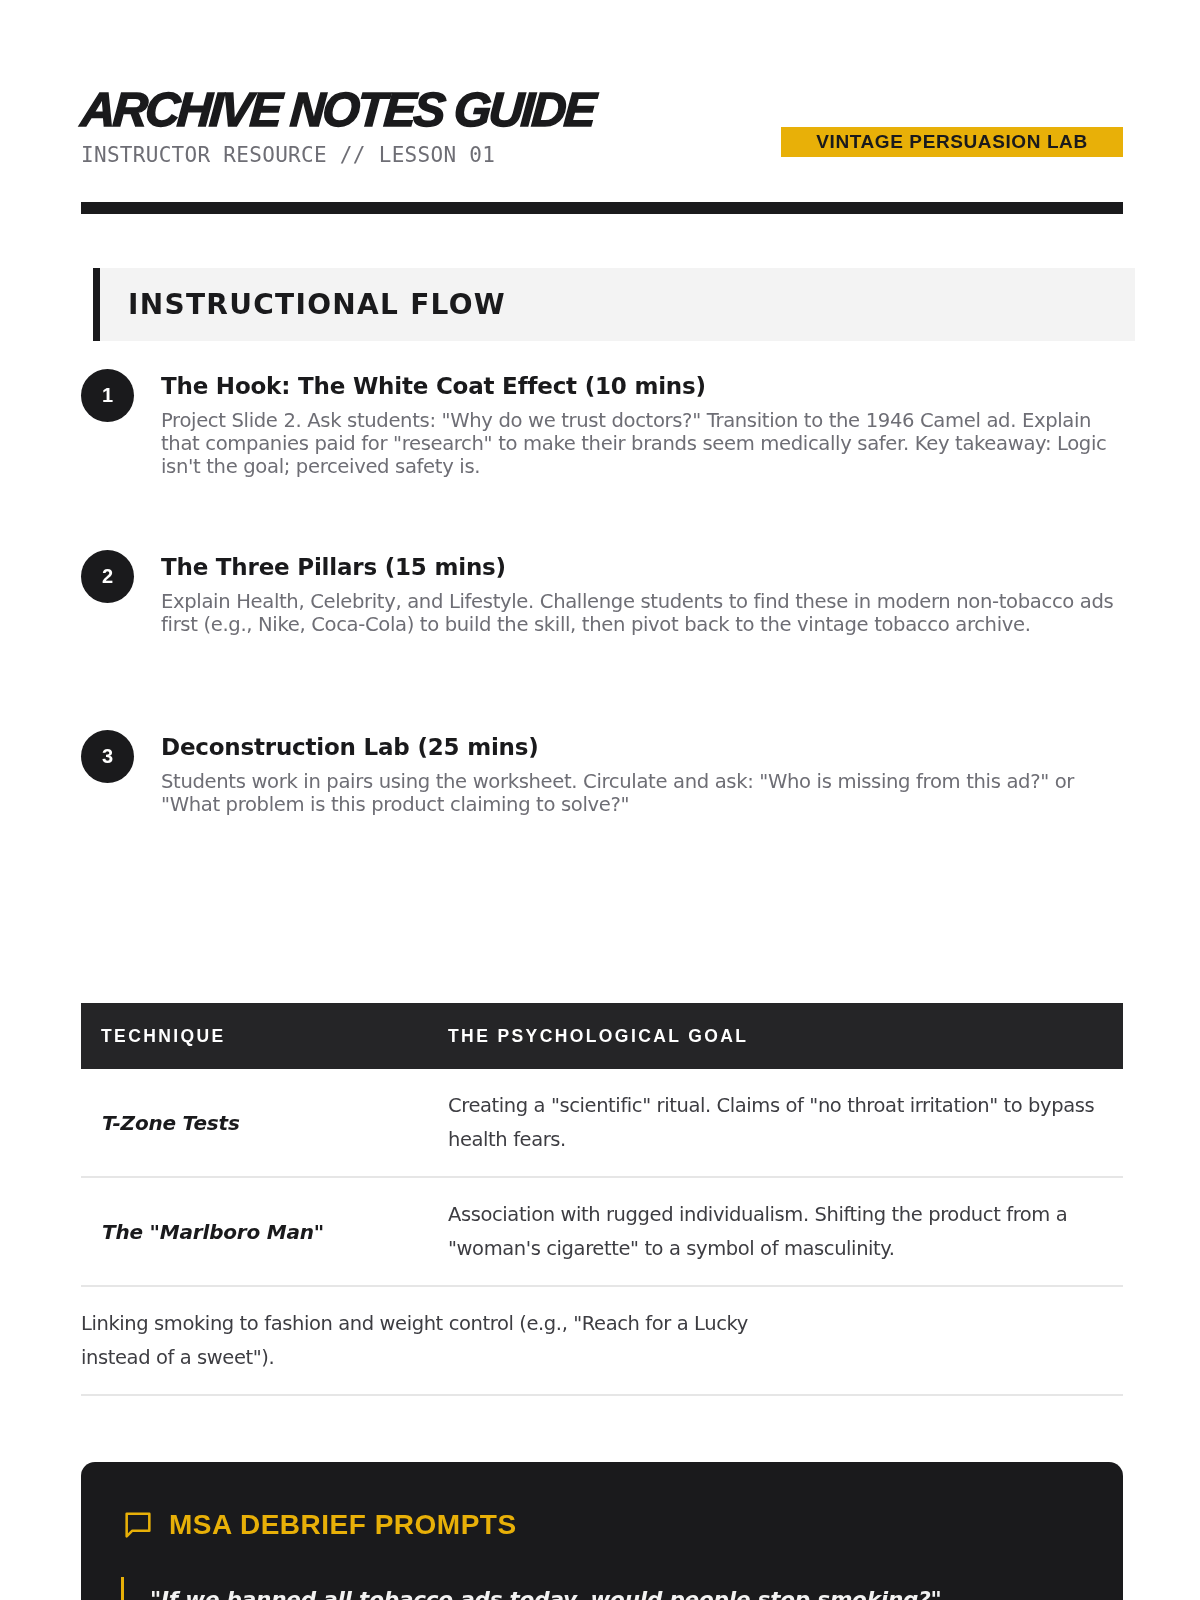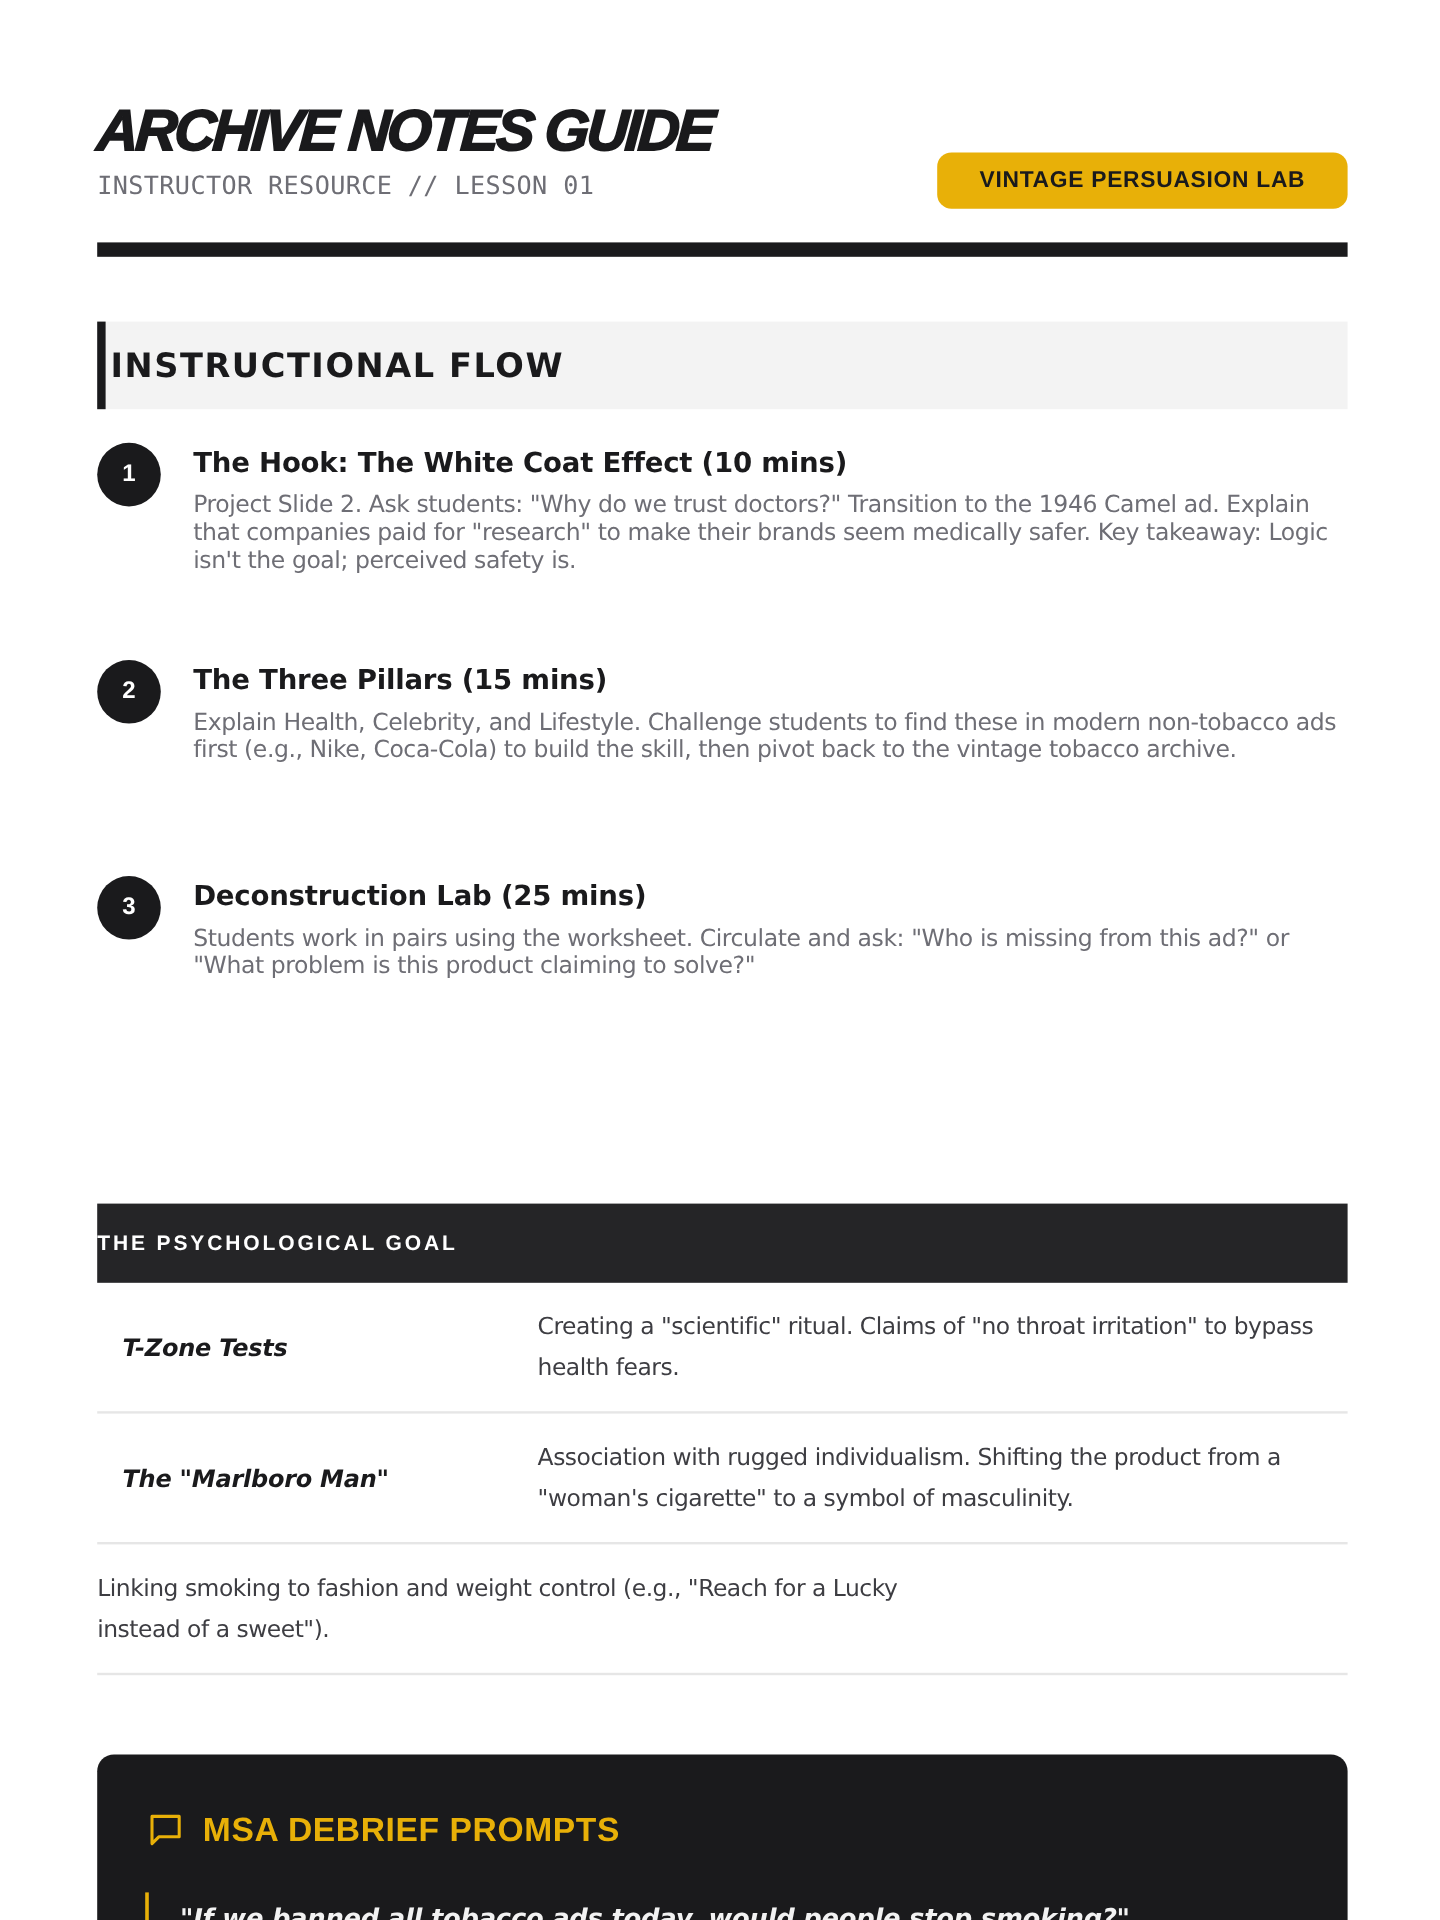--- a/index.html
+++ b/index.html
@@ -19,33 +19,33 @@
       transform: skewX(-4deg);
       -webkit-text-stroke: 1.5px #1a1a1c;
     }
     .subtitle {
       position: absolute; left: 0; top: 143px;
       font-family: "DejaVu Sans Mono", monospace;
       font-size: 21px; color: #6e6e75; letter-spacing: 0.3px;
     }
     .badge {
       position: absolute; right: 0; top: 127px;
-      width: 342px; height: 47px;
+      width: 342px; height: 30px;
       background: #e8b008; color: #1a1a1c;
       font-family: "Liberation Sans", sans-serif; font-weight: 700;
       font-size: 19px; letter-spacing: 0.6px;
-      display: flex; align-items: center; justify-content: center; border-radius: 12px;
+      display: flex; align-items: center; justify-content: center;
     }
     .header-rule { position: absolute; left: 0; top: 202px; width: 1042px; height: 12px; background: #1a1a1c; }
 
     
     .section-header {
-      position: absolute; left: 0; width: 1042px; height: 73px;
+      position: absolute; left: 12px; width: 1042px; height: 73px;
       background: #f3f3f3; border-left: 7px solid #1a1a1c;
-      display: flex; align-items: center; padding-left: 4px;
+      display: flex; align-items: center; padding-left: 28px;
     }
     .section-header span {
       font-family: "DejaVu Sans", sans-serif; font-weight: 600;
       font-size: 28px; letter-spacing: 1.3px; color: #1a1a1c;
     }
 
     
     .step { position: absolute; left: 0; width: 1042px; }
     .step-num {
       position: absolute; left: 0; top: 0;
@@ -137,20 +137,21 @@
 
   <div class="step" style="top:730px;">
     <div class="step-num">3</div>
     <div class="step-title">Deconstruction Lab (25 mins)</div>
     <div class="step-body">Students work in pairs using the worksheet. Circulate and ask: "Who is missing from this ad?" or "What problem is this product claiming to solve?"</div>
   </div>
 
 
   <div class="table">
     <div class="thead">
+      <div class="th c1">TECHNIQUE</div>
       <div class="th c2">THE PSYCHOLOGICAL GOAL</div>
     </div>
     <div class="trow">
       <div class="td1">T-Zone Tests</div>
       <div class="td2">Creating a "scientific" ritual. Claims of "no throat irritation" to bypass health fears.</div>
     </div>
     <div class="trow">
       <div class="td1">The "Marlboro Man"</div>
       <div class="td2">Association with rugged individualism. Shifting the product from a "woman's cigarette" to a symbol of masculinity.</div>
     </div>

